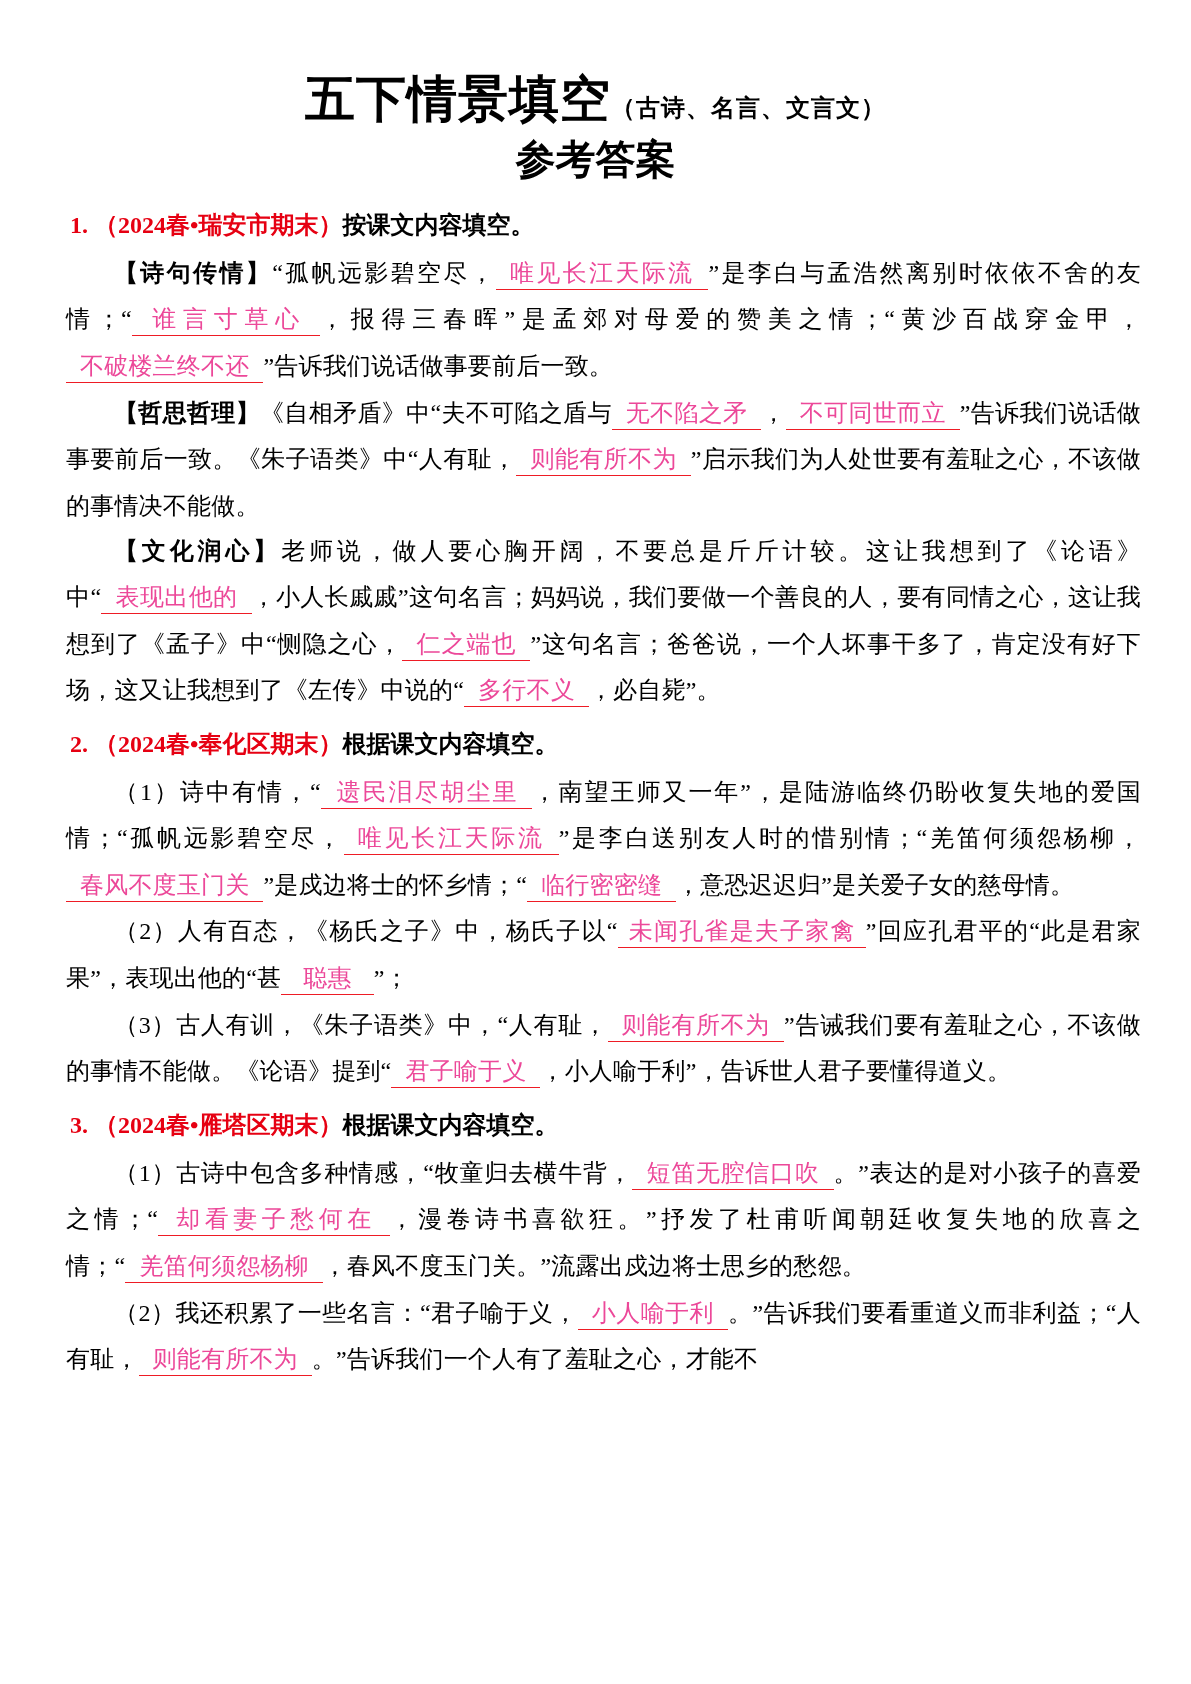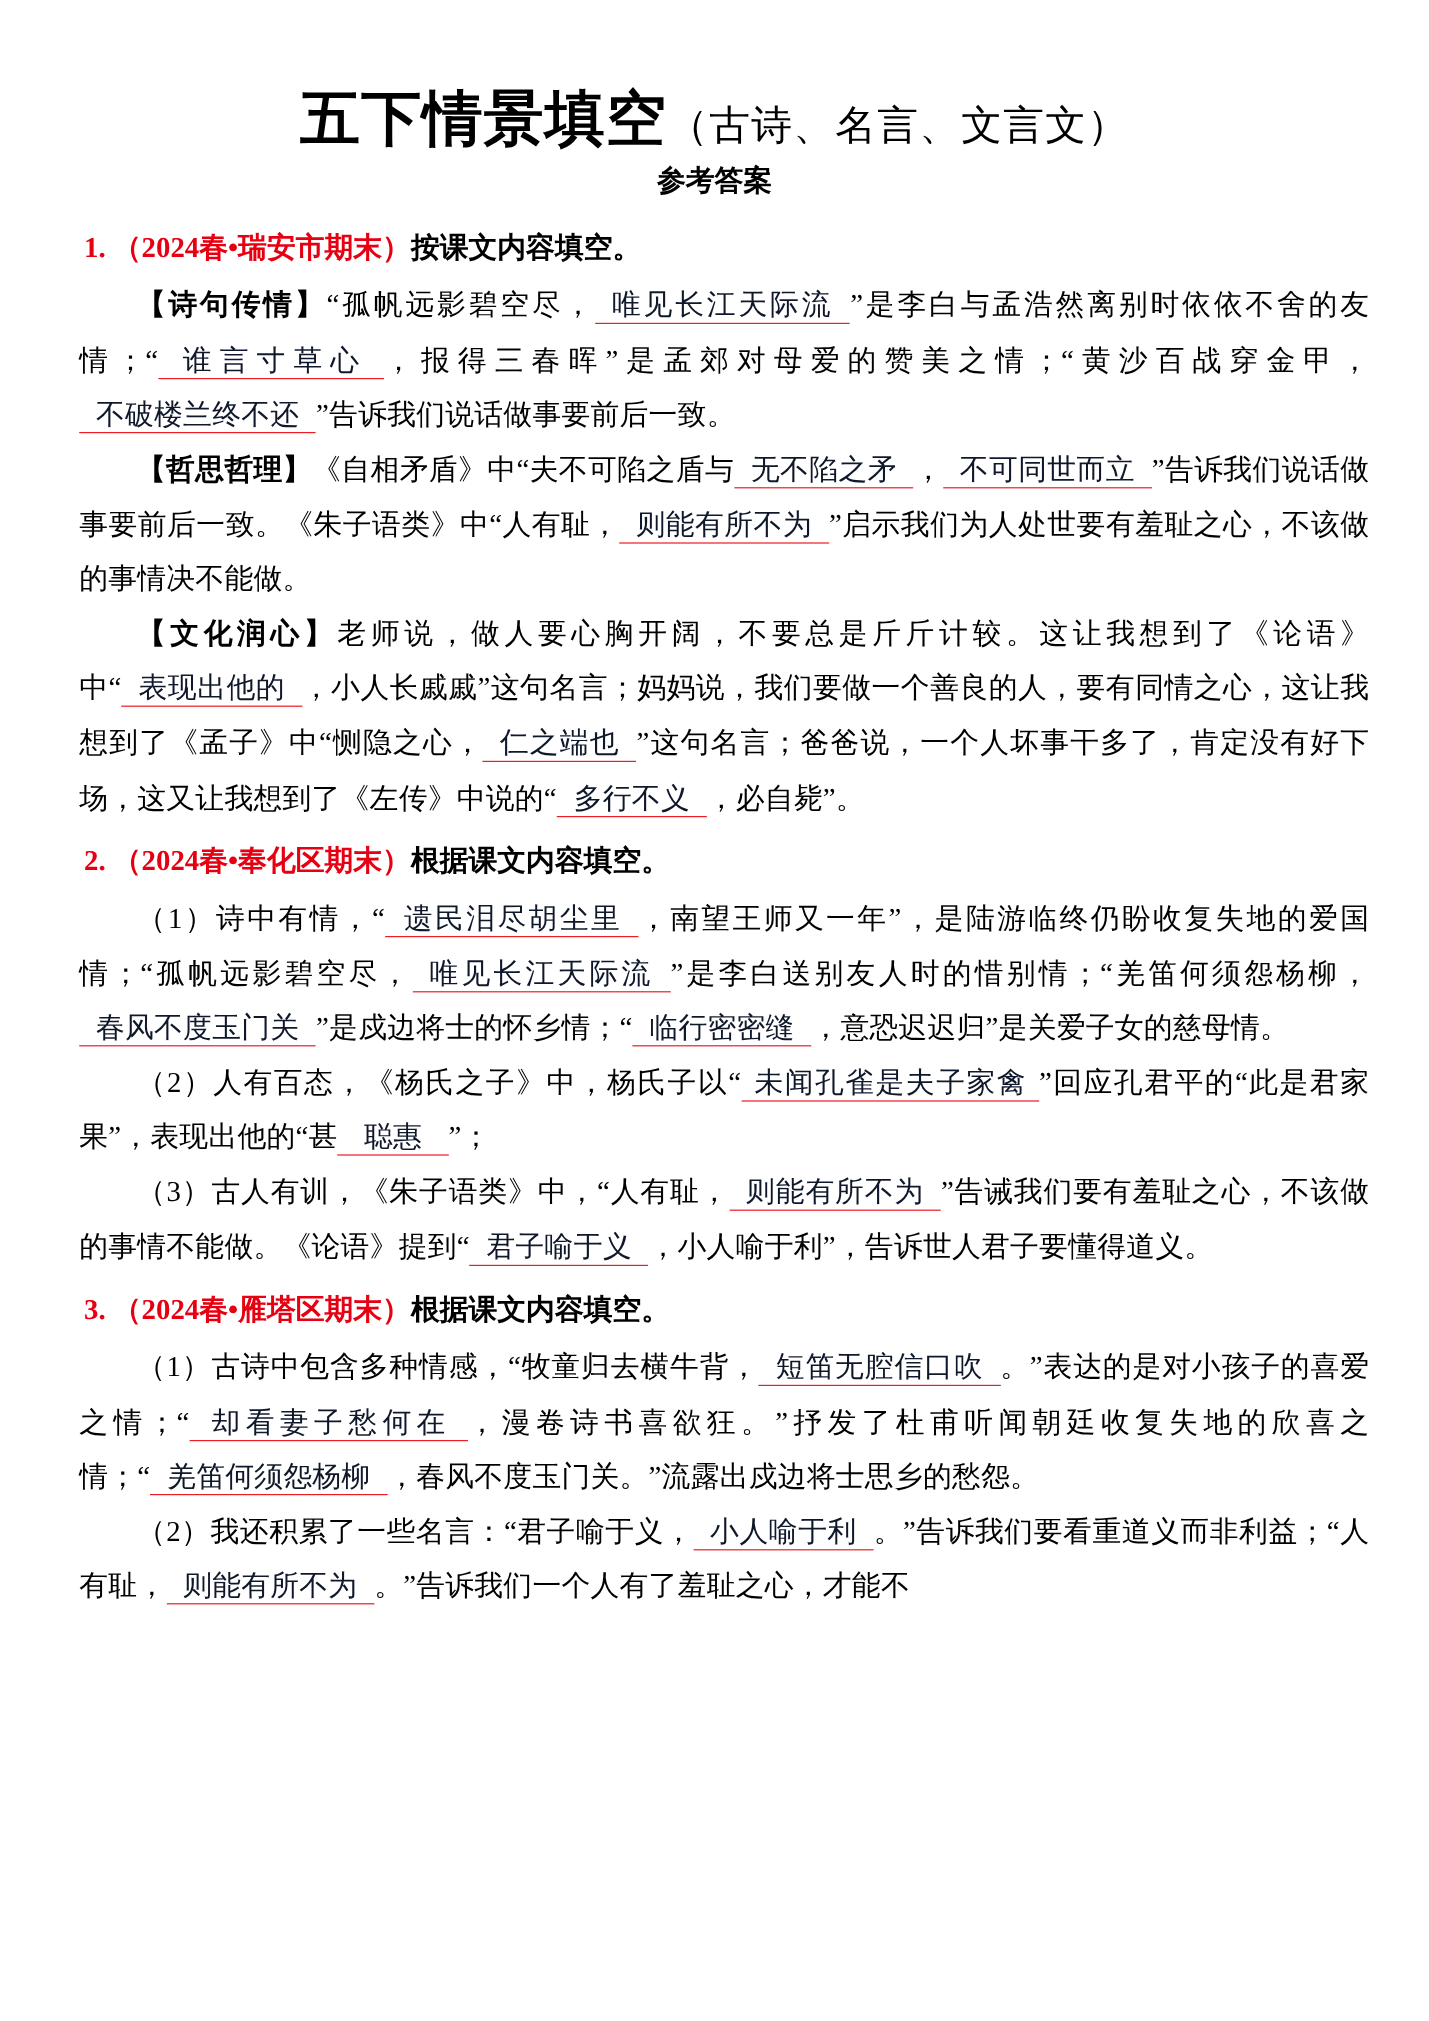--- a/index.html
+++ b/index.html
@@ -29,27 +29,27 @@
     text-align: center;
     font-weight: bold;
     font-size: 50px;
     letter-spacing: 1px;
     margin: 0;
     padding-top: 72px;
     line-height: 1.08;
     white-space: nowrap;
   }
   .title-main .paren {
-    font-size: 34px;
-    font-weight: normal;
+    font-size: 24px;
+    font-weight: bold;
   }
   .title-sub {
     text-align: center;
     font-weight: bold;
-    font-size: 24px;
+    font-size: 40px;
     margin: 0;
     padding-top: 12px;
     line-height: 1.1;
   }
 
   
   .body-area {
     padding: 14px 50px 0 62px;
   }
 
@@ -78,25 +78,25 @@
     letter-spacing: 0.2px;
     padding: 0 0 0 4px;
   }
 
   .bracket {
     font-weight: bold;
   }
 
   
   .ans {
-    color: #0f172a;
+    color: #ec4899;
     border-bottom: 1.6px solid #ee1c25;
     padding: 0 14px 1px 14px;
     white-space: nowrap;
-    font-family: Liberation Serif, serif;
+    font-family: Liberation Mono, monospace;
   }
   .ans.tight {
     padding: 0 10px 1px 10px;
   }
   .ans.wide {
     padding: 0 22px 1px 22px;
   }
 </style>
 </head>
 <body>

